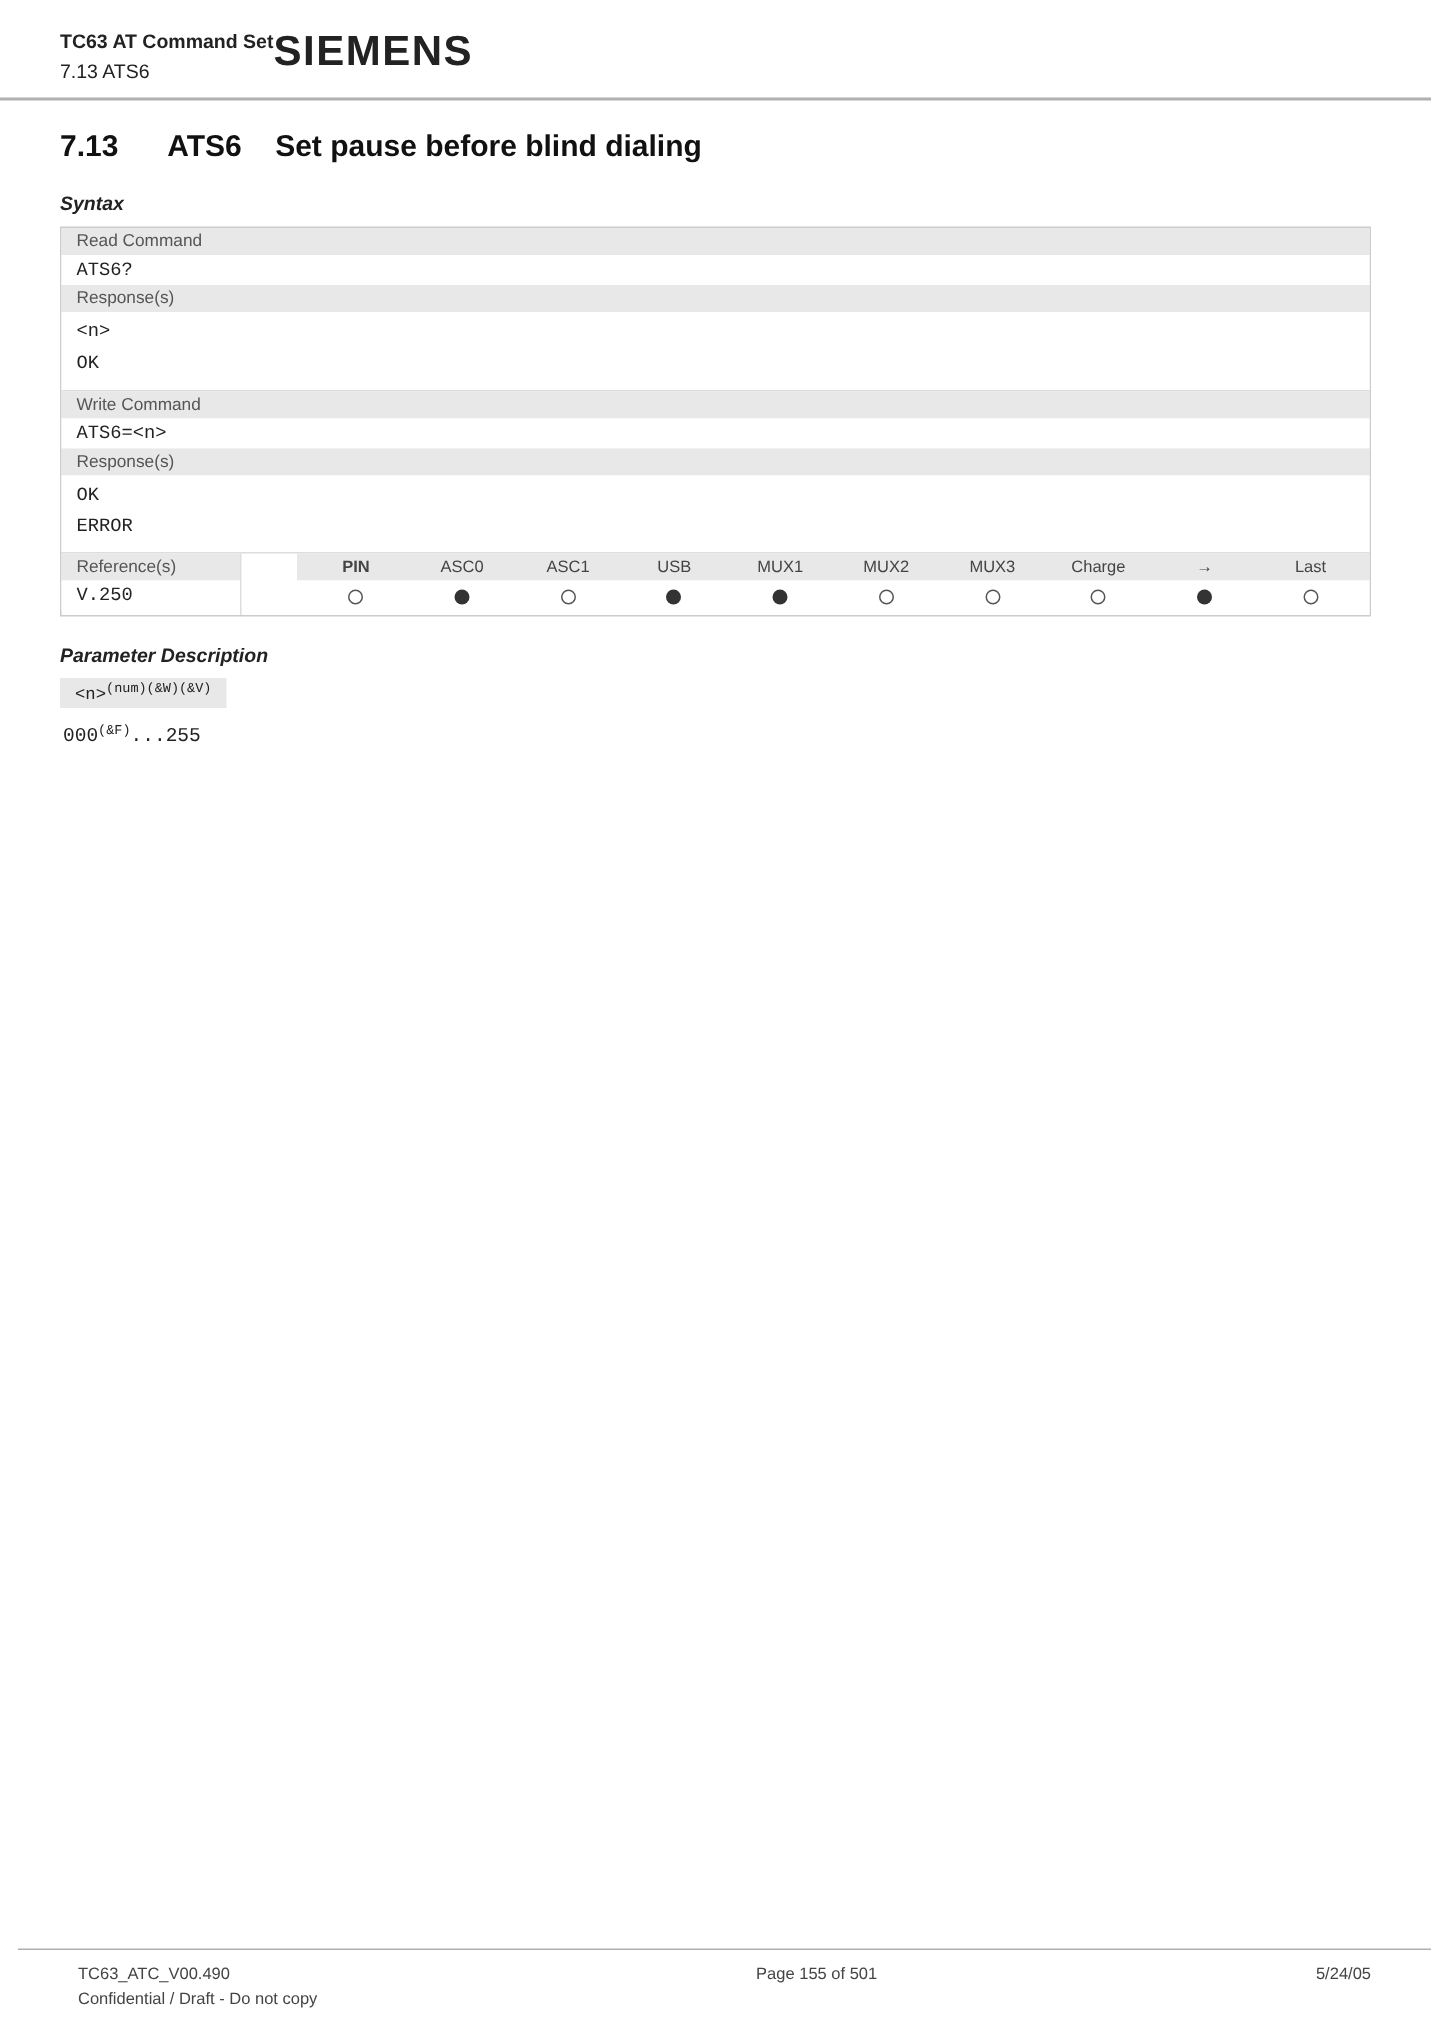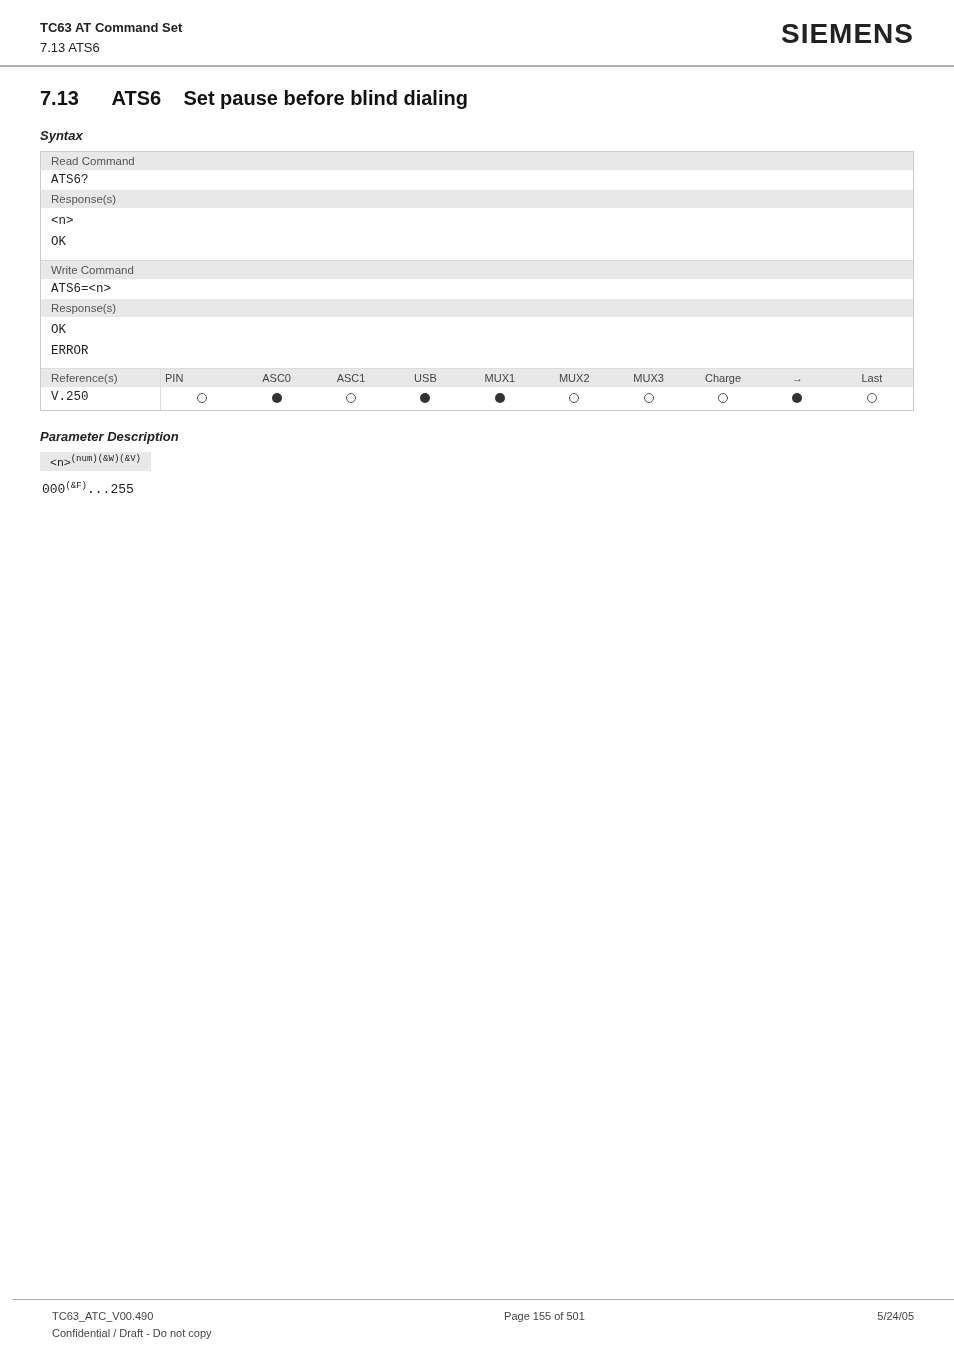--- a/index.html
+++ b/index.html
@@ -9,21 +9,20 @@
       color: #222;
       background: #fff;
       width: 954px;
       min-height: 1351px;
       position: relative;
     }
 
     
     .page-header {
       display: flex;
-      justify-content: space-between;
       align-items: flex-start;
       padding: 18px 40px 8px 40px;
       border-bottom: 2px solid #b0b0b0;
     }
     .header-left {
       font-size: 13px;
       font-weight: normal;
       color: #222;
       line-height: 1.5;
     }
@@ -192,31 +191,31 @@
       <div class="label-row">Write Command</div>
       <div class="content-row">ATS6=&lt;n&gt;</div>
       <div class="label-row">Response(s)</div>
       <div class="content-row-multi">
         <span>OK</span><br>
         <span>ERROR</span>
       </div>
     </div>
 
     <div class="syntax-block">
-      <div style="display:flex; align-items:stretch;">
+      <div style="display:flex; align-items:stretch;gap:37px;">
 
         <div style="min-width:120px; border-right:1px solid #ddd;">
           <div class="label-row">Reference(s)</div>
           <div class="content-row">V.250</div>
         </div>
 
         <div style="flex:1;">
 
           <div style="display:flex; background:#e8e8e8; padding:3px 4px; font-size:11px; color:#444; align-items:center;">
-            <span style="flex:1; ">PIN</span>
+            <span style="flex:1; text-align:center;font-weight:bold;">PIN</span>
             <span style="flex:1; text-align:center;">ASC0</span>
             <span style="flex:1; text-align:center;">ASC1</span>
             <span style="flex:1; text-align:center;">USB</span>
             <span style="flex:1; text-align:center;">MUX1</span>
             <span style="flex:1; text-align:center;">MUX2</span>
             <span style="flex:1; text-align:center;">MUX3</span>
             <span style="flex:1; text-align:center;">Charge</span>
             <span style="flex:1; text-align:center;">→</span>
             <span style="flex:1; text-align:center;">Last</span>
           </div>

